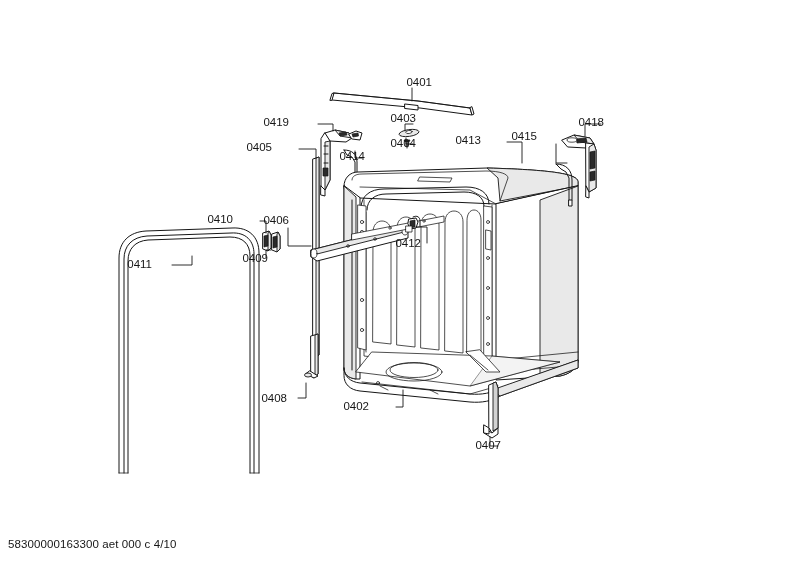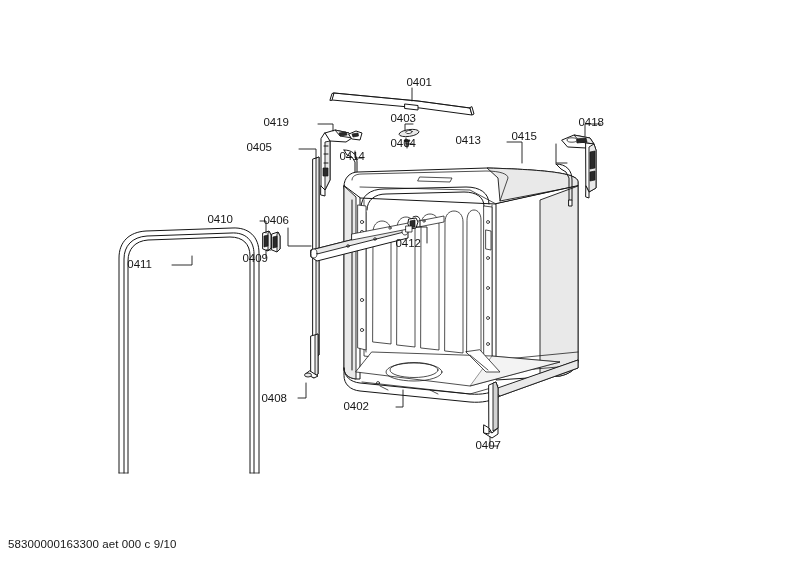--- a/index.html
+++ b/index.html
@@ -241,13 +241,13 @@
       <text x="289" y="224" class="lbl" text-anchor="end">0406</text>
       <text x="268" y="262" class="lbl" text-anchor="end">0409</text>
       <text x="421" y="247" class="lbl" text-anchor="end">0412</text>
       <text x="152" y="268" class="lbl" text-anchor="end">0411</text>
       <text x="287" y="402" class="lbl" text-anchor="end">0408</text>
       <text x="369" y="410" class="lbl" text-anchor="end">0402</text>
       <text x="501" y="449" class="lbl" text-anchor="end">0407</text>
     </g>
 </svg>
 
-<div id="footer">58300000163300 aet 000 c 9/10</div>
+<div id="footer">58300000163300 aet 000 c 4/10</div>
 
 </body></html>

